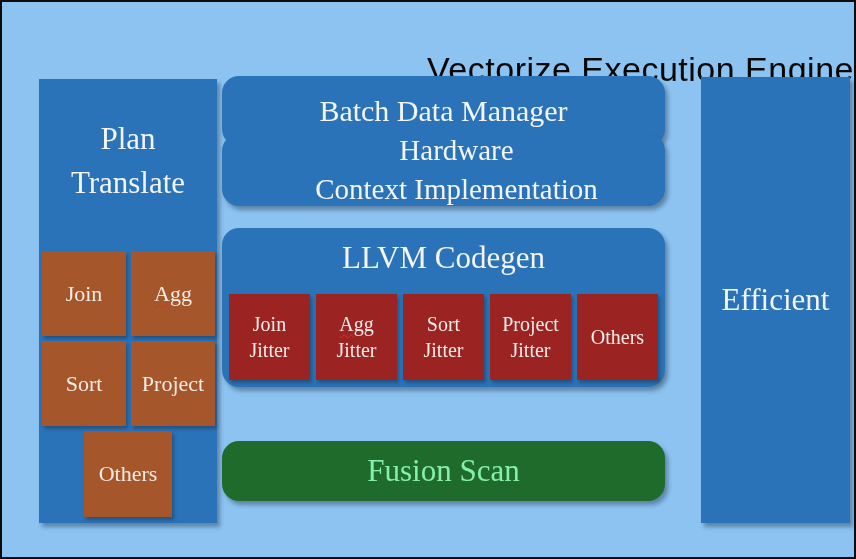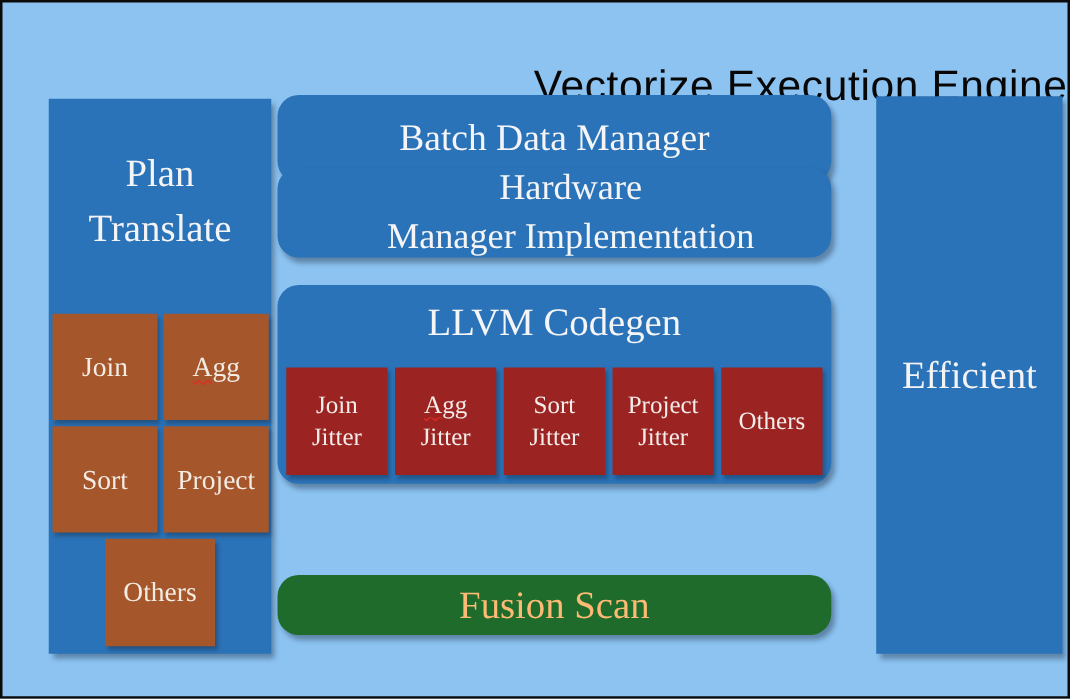--- a/index.html
+++ b/index.html
@@ -62,21 +62,21 @@
     justify-content: center;
     text-align: center;
     color: #f5f5f7;
     border-radius: 17px;
   }
   .batch-box    { top: 74px;  height: 70px; font-size: 30px; }
   .hardware-box { top: 132px; height: 72px; font-size: 29px; line-height: 1.35; padding-left: 26px; }
   .llvm-box     { top: 226px; height: 159px; justify-content: flex-start; }
   .llvm-title   { font-size: 31px; line-height: 60px; height: 60px; }
   .memory-box   { top: 391px; height: 62px; font-size: 30px; }
-  .fusion-box   { top: 458px; height: 48px; font-size: 31px; background: #1E6B2B; color: #fdba74; }
+  .fusion-box   { top: 439px; height: 60px; font-size: 31px; background: #1E6B2B; color: #86efac; }
 
   .jitter-row {
     position: absolute;
     left: 7px;
     bottom: 7px;
     width: 429px;
     height: 86px;
     display: flex;
     gap: 6px;
   }
@@ -146,21 +146,21 @@
       <span>Others</span>
     </div>
   </div>
 
   <div class="mid-box batch-box">
     <span>Batch Data Manager</span>
   </div>
 
   <div class="mid-box hardware-box">
     <span>Hardware</span>
-    <span>Manager Implementation</span>
+    <span>Context Implementation</span>
   </div>
 
   <div class="mid-box llvm-box">
     <div class="llvm-title">LLVM Codegen</div>
     <div class="jitter-row">
       <div class="jitter-box">
         <span class="jl">Join</span>
         <span class="jl">Jitter</span>
       </div>
       <div class="jitter-box">

